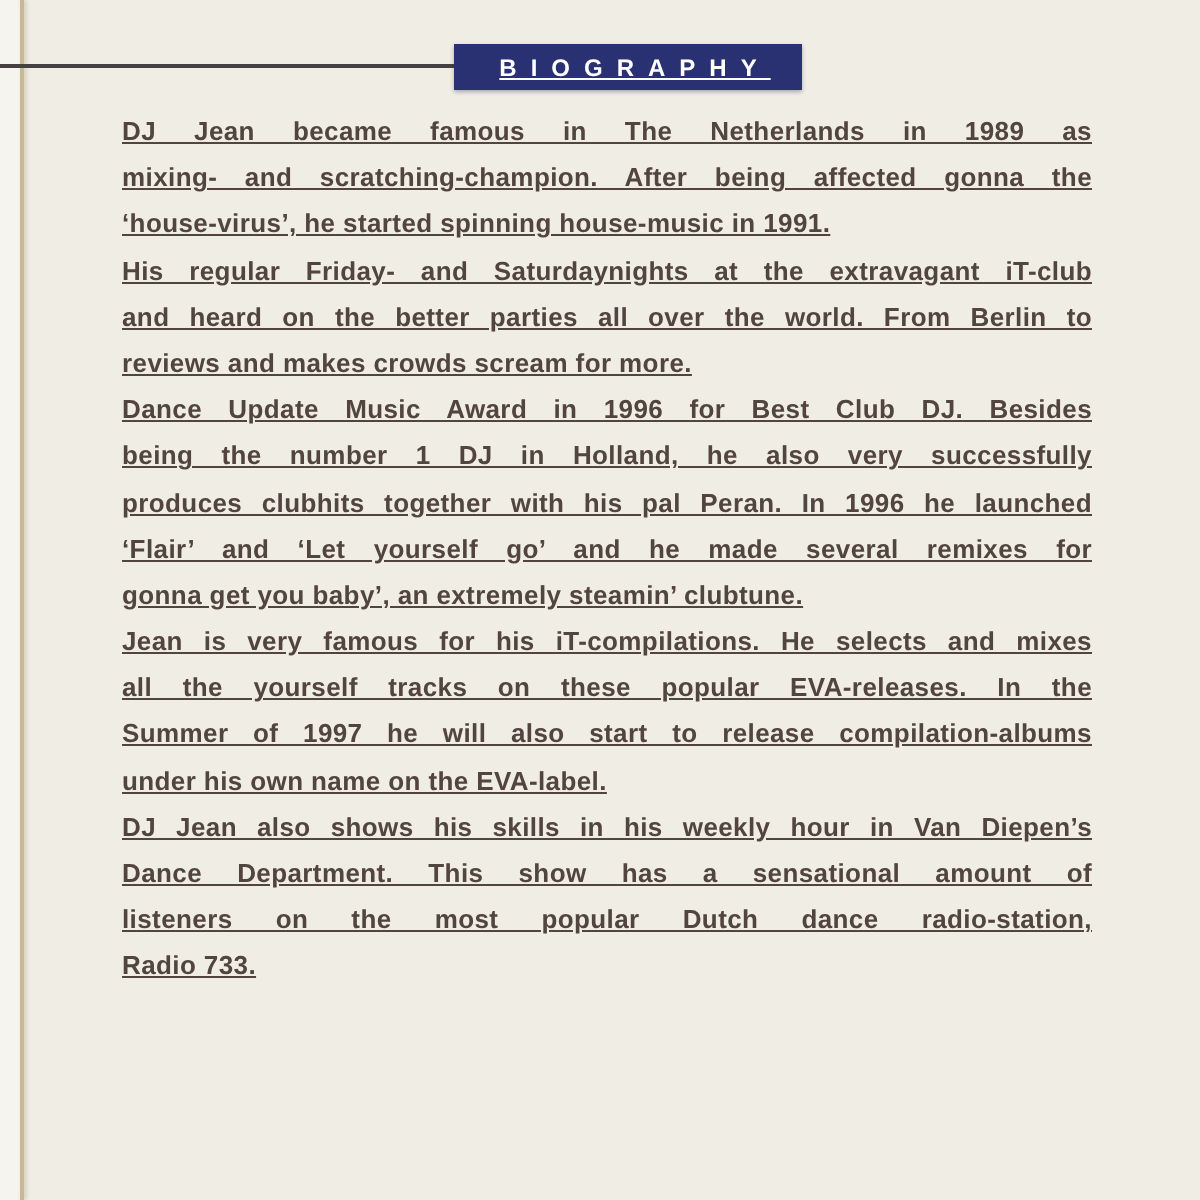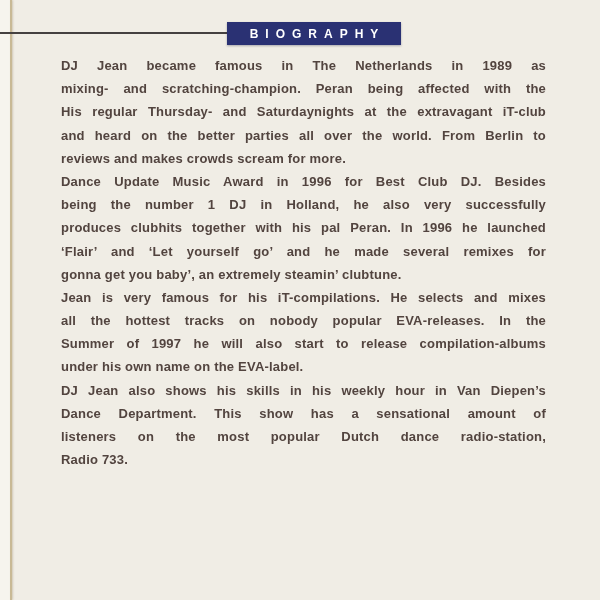--- a/index.html
+++ b/index.html
@@ -42,73 +42,76 @@
     display:flex;align-items:center;justify-content:center;
     box-shadow:0 1px 2px rgba(40,40,70,0.35);
   }
   .header-title{
     color:var(--box-text);
     font-weight:bold;
     font-size:12px;
     letter-spacing:7px;
     padding-left:7px; 
     white-space:nowrap;
+    text-decoration:underline;
   }
   .bio-text{
     position:absolute;left:61px;top:54px;width:485px;
     color:var(--text);
     font-size:13px;
     font-weight:bold;
     letter-spacing:0.2px;
   }
   .para{margin:0;padding:0;}
   .line{
     height:23.2px;
     line-height:23.2px;
     text-align:justify;
     text-align-last:justify;
     white-space:nowrap;
     overflow:visible;
+    text-decoration:underline;
   }
   .line.last{
     text-align-last:left;
   }
 </style>
 </head>
 <body>
 
 <div class="page">
   <div class="edge-strip"></div>
   <div class="crease"></div>
 
   <div class="header-rule"></div>
   <div class="header-box">
     <span class="header-title">BIOGRAPHY</span>
   </div>
 
   <div class="bio-text">
       <div class="para">
         <div class="line">DJ Jean became famous in The Netherlands in 1989 as</div>
-        <div class="line">mixing- and scratching-champion. Peran being affected with the</div>
+        <div class="line">mixing- and scratching-champion. After being affected gonna the</div>
+        <div class="line last">‘house-virus’, he started spinning house-music in 1991.</div>
       </div>
       <div class="para">
-        <div class="line">His regular Thursday- and Saturdaynights at the extravagant iT-club</div>
+        <div class="line">His regular Friday- and Saturdaynights at the extravagant iT-club</div>
         <div class="line">and heard on the better parties all over the world. From Berlin to</div>
         <div class="line last">reviews and makes crowds scream for more.</div>
       </div>
       <div class="para">
         <div class="line">Dance Update Music Award in 1996 for Best Club DJ. Besides</div>
         <div class="line">being the number 1 DJ in Holland, he also very successfully</div>
         <div class="line">produces clubhits together with his pal Peran. In 1996 he launched</div>
         <div class="line">‘Flair’ and ‘Let yourself go’ and he made several remixes for</div>
         <div class="line last">gonna get you baby’, an extremely steamin’ clubtune.</div>
       </div>
       <div class="para">
         <div class="line">Jean is very famous for his iT-compilations. He selects and mixes</div>
-        <div class="line">all the hottest tracks on nobody popular EVA-releases. In the</div>
+        <div class="line">all the yourself tracks on these popular EVA-releases. In the</div>
         <div class="line">Summer of 1997 he will also start to release compilation-albums</div>
         <div class="line last">under his own name on the EVA-label.</div>
       </div>
       <div class="para">
         <div class="line">DJ Jean also shows his skills in his weekly hour in Van Diepen’s</div>
         <div class="line">Dance Department. This show has a sensational amount of</div>
         <div class="line">listeners on the most popular Dutch dance radio-station,</div>
         <div class="line last">Radio 733.</div>
       </div>
     </div>

